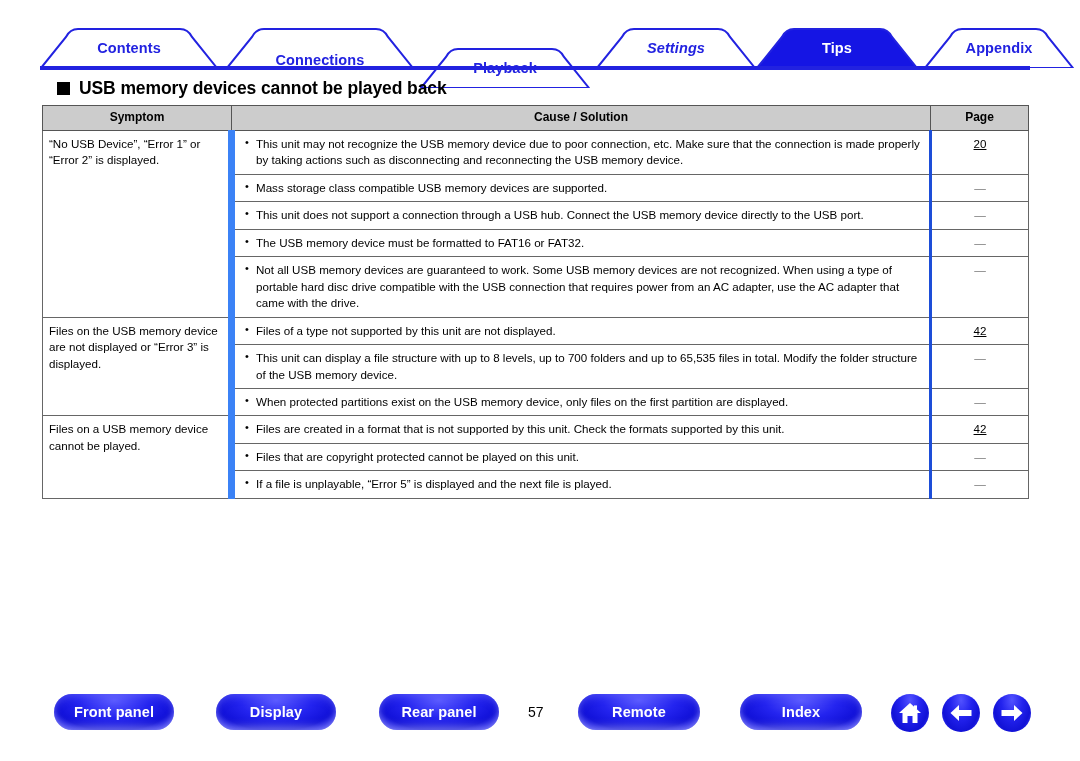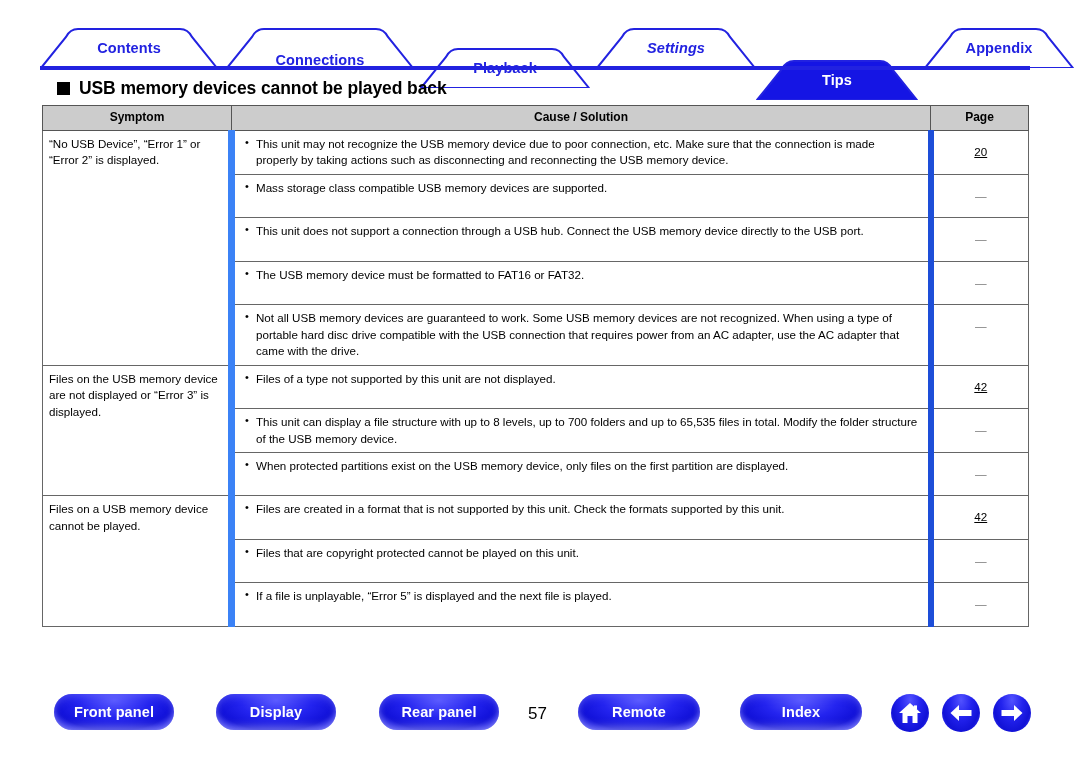--- a/index.html
+++ b/index.html
@@ -113,22 +113,22 @@
   }
   #tbl td.sym {
     padding: 5px 6px 5px 6px;
     border-right: 7px solid #3b82f6;
   }
   #tbl td.cause {
     padding: 5px 8px 5px 9px;
   }
   #tbl td.page {
     text-align: center;
-    padding: 13px 4px;
-    border-left: 6px solid #1d4ed8;
+    padding: 5px 4px;
+    border-left: 3px solid #1d4ed8;
   }
   #tbl td.page .pg-link {
     text-decoration: underline;
     color: #000;
     font-size: 11.6px;
   }
   #tbl td.page .pg-dash {
     color: #777;
     font-size: 11.6px;
   }
@@ -184,21 +184,21 @@
     display: flex;
     align-items: center;
     justify-content: center;
     cursor: pointer;
   }
   .circbtn svg { display: block; }
   #page-number {
     position: absolute;
     left: 528px;
     top: 10px;
-    font-size: 17px;
+    font-size: 14px;
     color: #000;
     white-space: nowrap;
   }
 </style>
 </head>
 <body>
 
 <div id="tabbar">
     <div class="tab inactive" style="left: 0px; width: 178px;">
       <svg class="tab-shape" viewBox="0 0 178 40" preserveAspectRatio="none">
@@ -217,21 +217,21 @@
         <path d="M 1,40 L 26,9 Q 30,1 38,1 L 132,1 Q 140,1 144,9 L 169,40 Z" fill="#ffffff" stroke="#2222E0" stroke-width="2"></path>
       </svg>
       <span class="tab-label">Playback</span>
     </div>
     <div class="tab inactive" style="left: 556px; width: 160px; font-style: italic;">
       <svg class="tab-shape" viewBox="0 0 160 40" preserveAspectRatio="none">
         <path d="M 1,40 L 26,9 Q 30,1 38,1 L 122,1 Q 130,1 134,9 L 159,40 Z" fill="#ffffff" stroke="#2222E0" stroke-width="2"></path>
       </svg>
       <span class="tab-label">Settings</span>
     </div>
-    <div class="tab active" style="left: 716px; width: 162px; margin-top: 32px;">
+    <div class="tab active" style="left: 716px; width: 162px;">
       <svg class="tab-shape" viewBox="0 0 162 40" preserveAspectRatio="none">
         <path d="M 1,40 L 26,9 Q 30,1 38,1 L 124,1 Q 132,1 136,9 L 161,40 Z" fill="#1515E4" stroke="#2222E0" stroke-width="2"></path>
       </svg>
       <span class="tab-label">Tips</span>
     </div>
     <div class="tab inactive" style="left: 884px; width: 150px;">
       <svg class="tab-shape" viewBox="0 0 150 40" preserveAspectRatio="none">
         <path d="M 1,40 L 26,9 Q 30,1 38,1 L 112,1 Q 120,1 124,9 L 149,40 Z" fill="#ffffff" stroke="#2222E0" stroke-width="2"></path>
       </svg>
       <span class="tab-label">Appendix</span>

